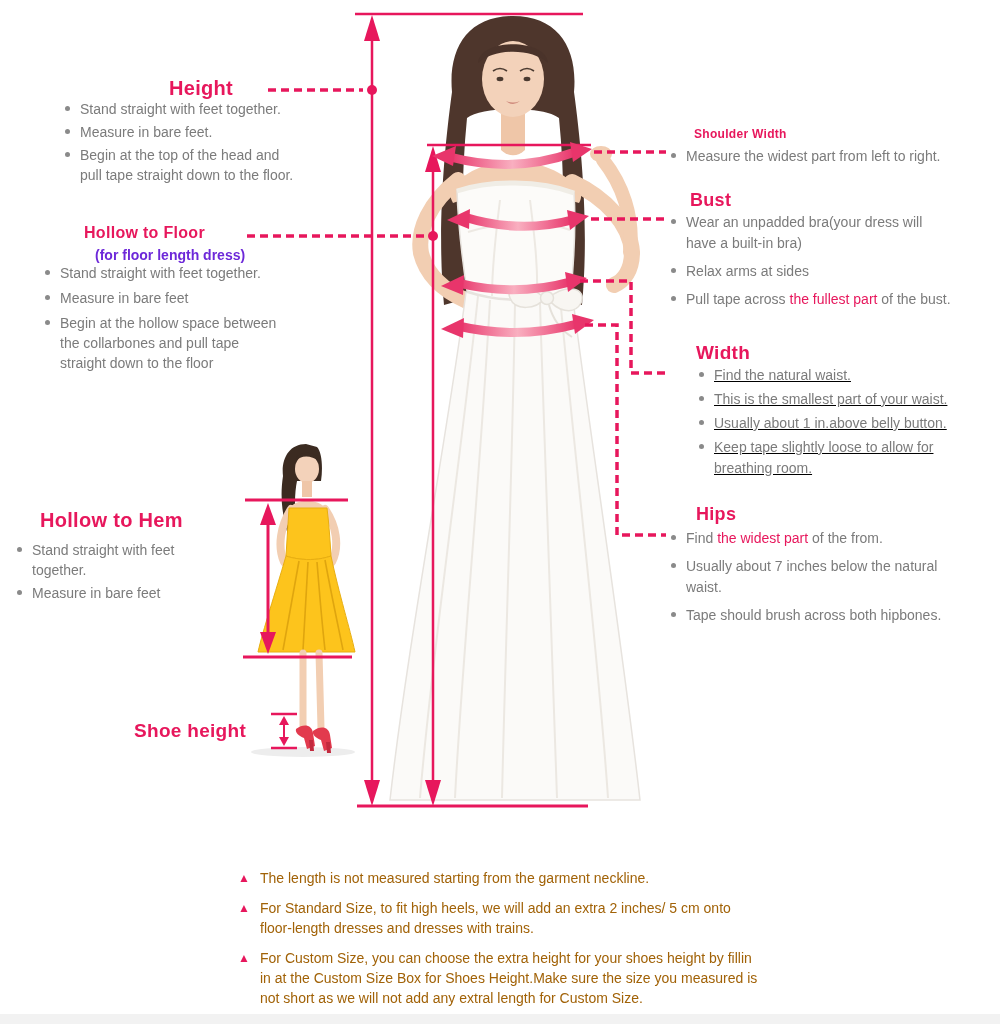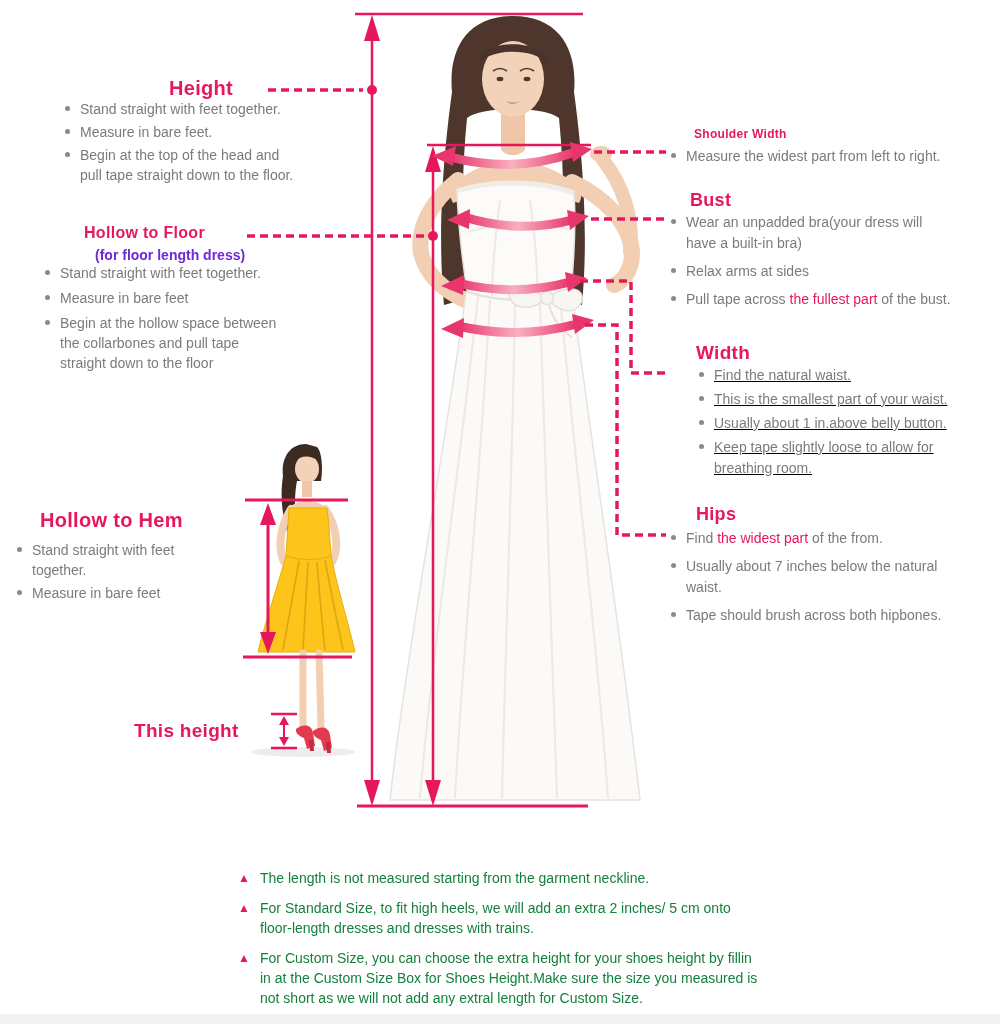--- a/index.html
+++ b/index.html
@@ -17,21 +17,21 @@
   }
   ul.bullets li::before{
     content:"";position:absolute;left:3px;top:7px;width:5px;height:5px;
     border-radius:50%;background:#8a8a8a;
   }
   ul.right li{line-height:21px;margin-bottom:7px;}
   ul.tight li{margin-bottom:3px;}
   .hl{color:#E7175C;}
   ul.notes{list-style:none;margin:0;padding:0;position:absolute;}
   ul.notes li{
-    position:relative;padding-left:22px;color:#15803d;font-size:14px;
+    position:relative;padding-left:22px;color:#a16207;font-size:14px;
     line-height:20px;margin-bottom:10px;white-space:pre-line;
   }
   ul.notes li::before{content:"\25B2";position:absolute;left:0;top:0;font-size:12px;color:#E7175C;}
   .bottom-strip{position:absolute;left:0;bottom:0;width:1000px;height:10px;background:#f2f2f2;}
 </style>
 </head>
 <body>
 
 <div class="stage">
 
@@ -204,21 +204,21 @@
 straight down to the floor</span></li>
     </ul>
 
   <div class="title" style="left:40px;top:509px;font-size:20px;">Hollow to Hem</div>
   <ul class="bullets tight" style="left:14px;top:540px;width:250px;">
       <li><span>Stand straight with feet
 together.</span></li>
       <li><span>Measure in bare feet</span></li>
     </ul>
 
-  <div class="title" style="left:134px;top:720px;font-size:19px;">This height</div>
+  <div class="title" style="left:134px;top:720px;font-size:19px;">Shoe height</div>
 
   <div class="title" style="left:694px;top:127px;font-size:12px;">Shoulder Width</div>
   <ul class="bullets right" style="left:668px;top:146px;width:330px;">
       <li><span>Measure the widest part from left to right.</span></li>
     </ul>
 
   <div class="title" style="left:690px;top:190px;font-size:18px;">Bust</div>
   <ul class="bullets right" style="left:668px;top:212px;width:330px;">
       <li><span>Wear an unpadded bra(your dress will
 have a built-in bra)</span></li>

